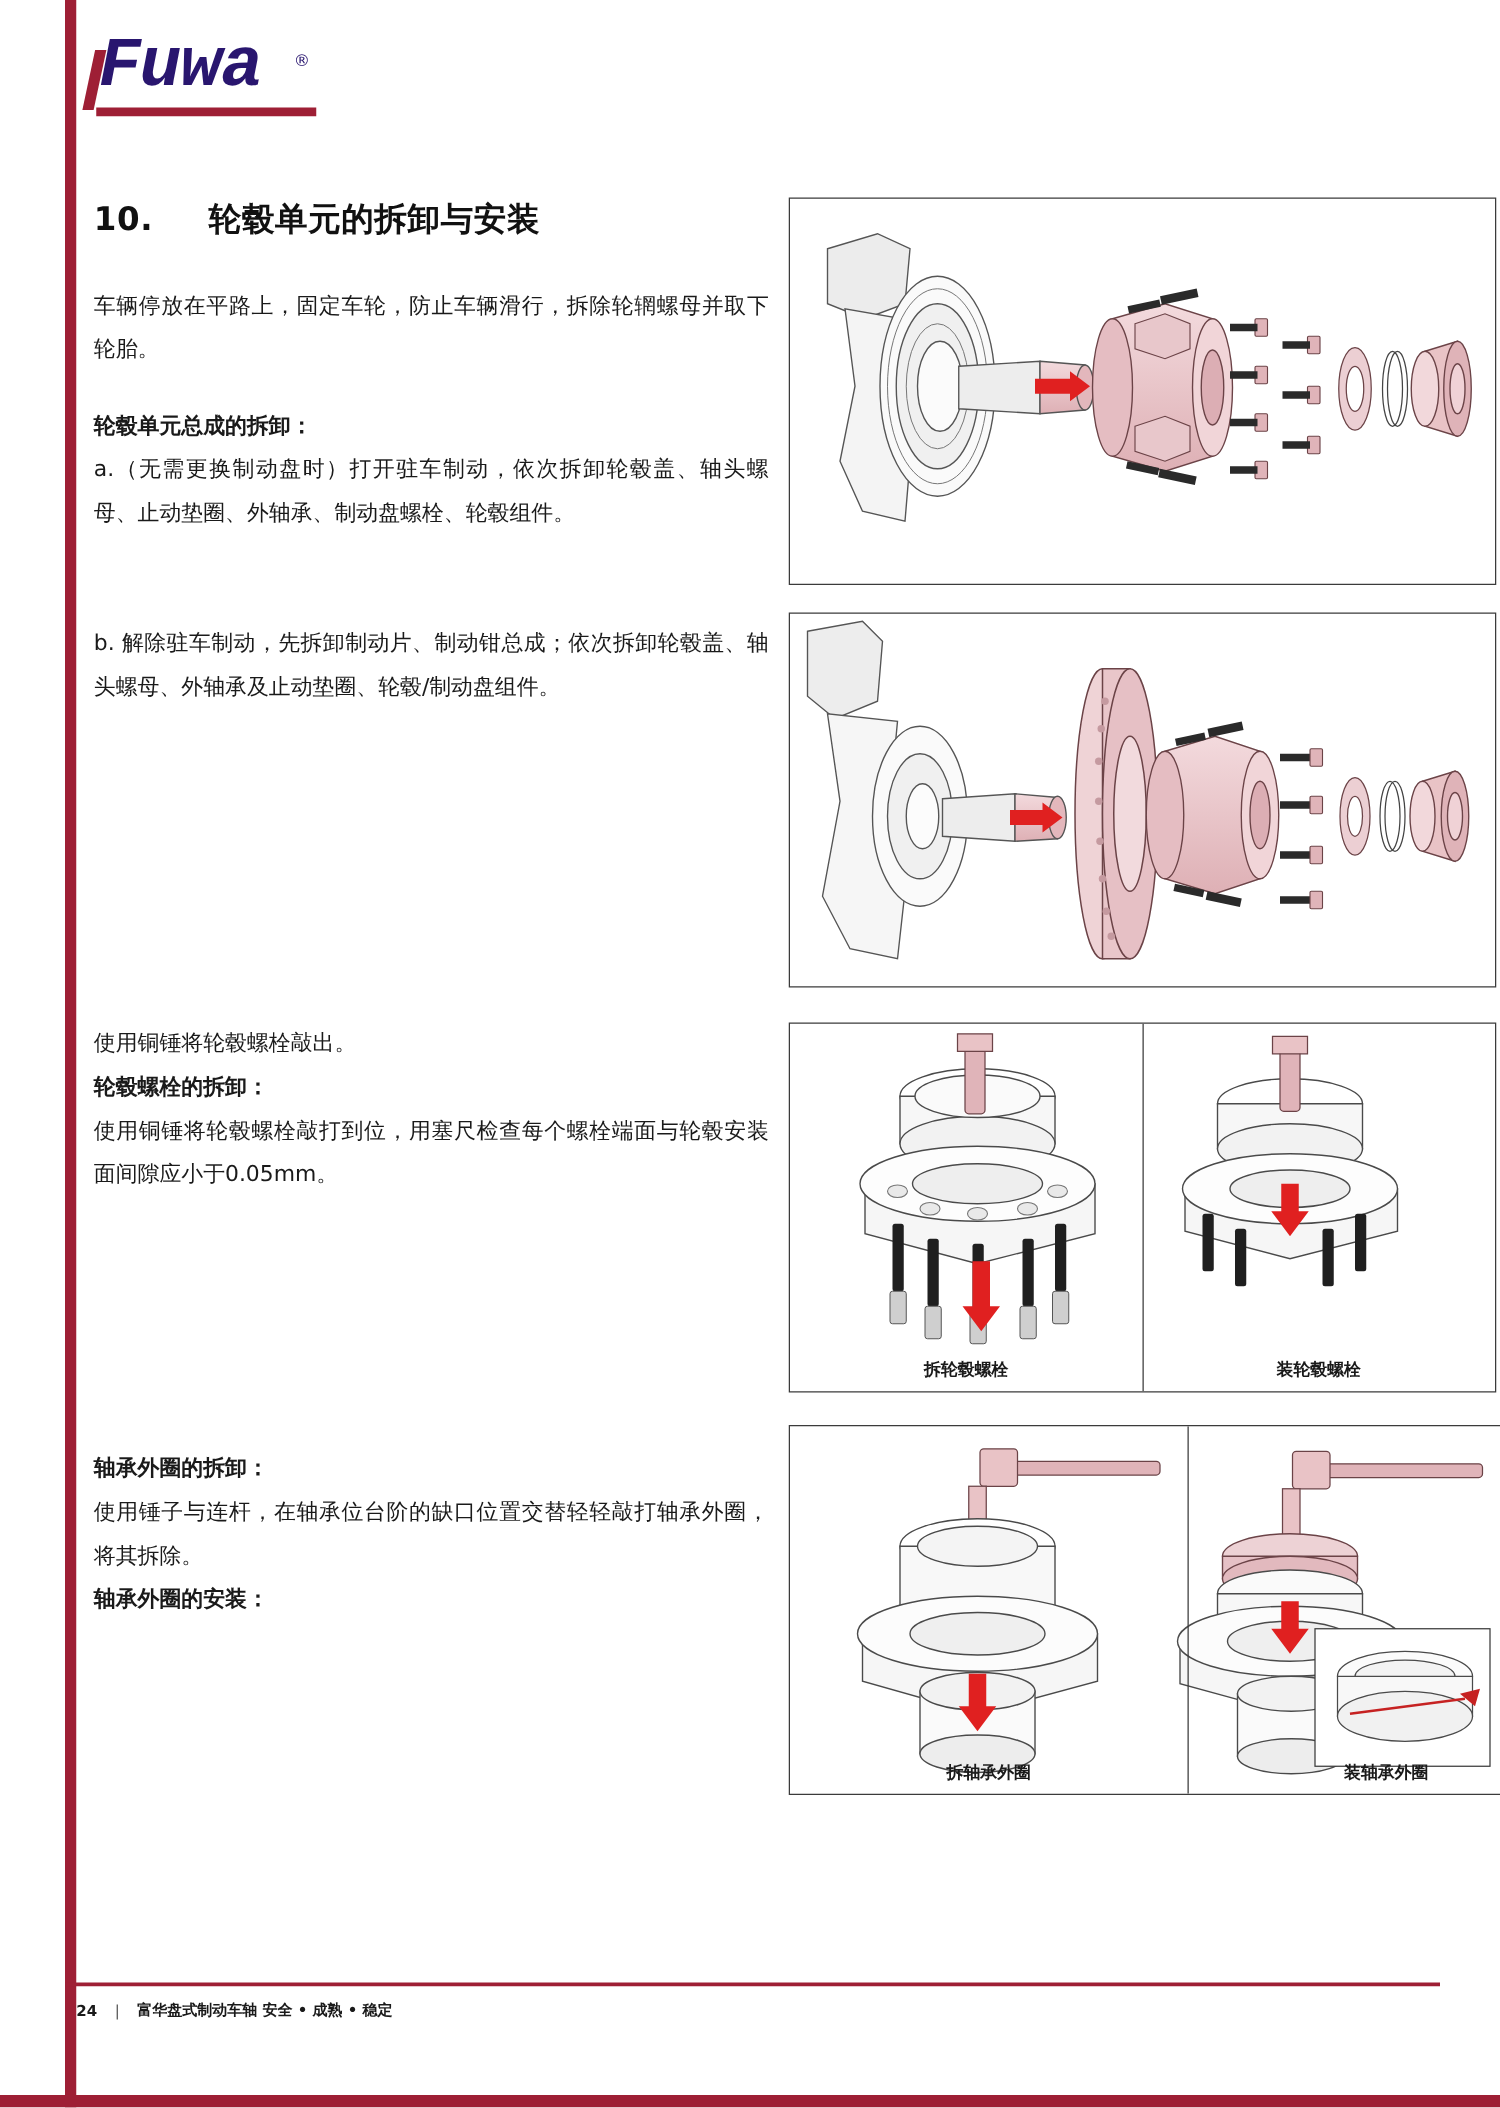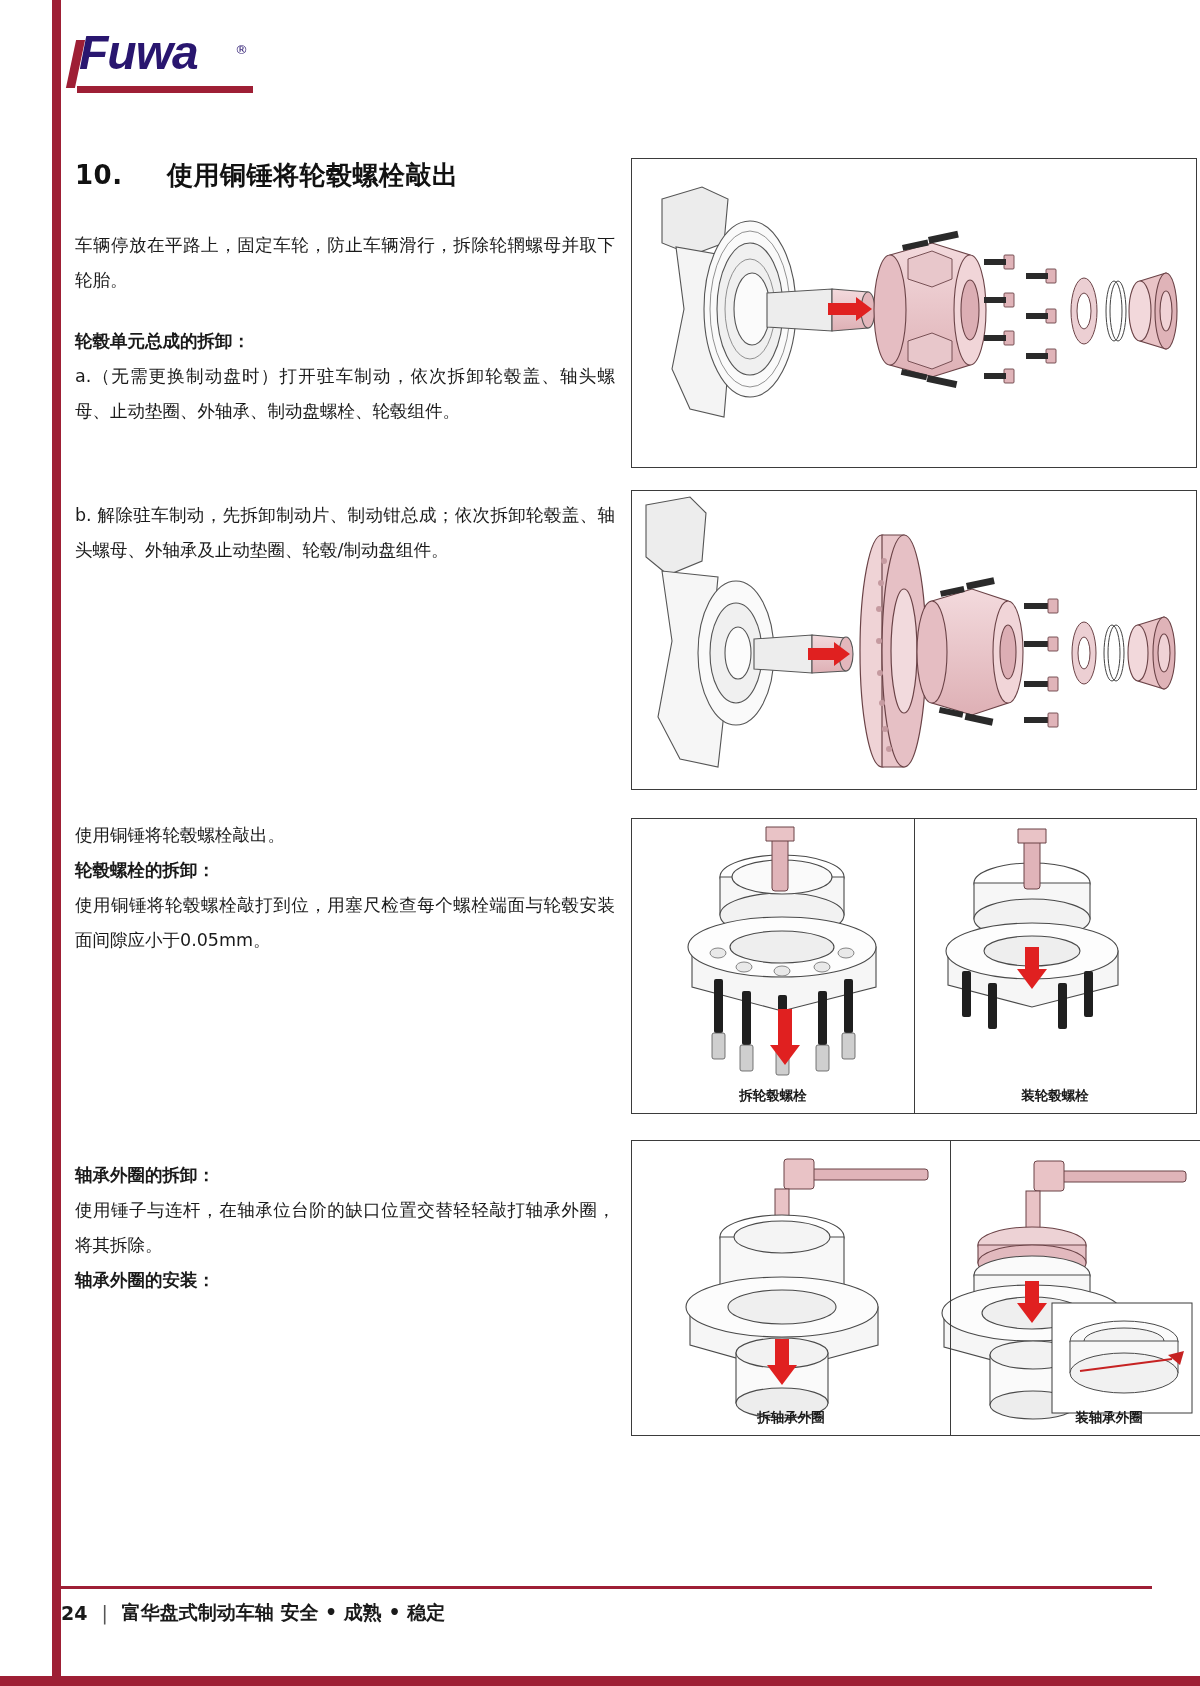--- a/index.html
+++ b/index.html
@@ -20,24 +20,24 @@
   }
   .page-inner {
     position: absolute; left: 61px; top: 0; width: 1139px; height: 1686px;
   }
 
   
   .logo-wrap {
     position: absolute; left: 10px; top: 22px; width: 260px; height: 72px;
   }
   .logo-text {
-    font-family: Liberation Sans, sans-serif;
+    font-family: Liberation Mono, monospace;
     font-weight: bold;
     font-style: italic;
-    font-size: 48px;
+    font-size: 56px;
     color: #29166f;
     letter-spacing: -1px;
     line-height: 62px;
     position: absolute; left: 8px; top: 0;
   }
   .logo-reg {
     position: absolute; left: 164px; top: 20px;
     font-size: 13px; color: #29166f; font-family: "DejaVu Sans", sans-serif;
   }
   .logo-underline {
@@ -104,21 +104,21 @@
   .cap-left { left: 0; }
   .cap-right { right: 0; }
 
   
   .footer-rule {
     position: absolute; left: 52px; top: 1586px; width: 1100px; height: 3px;
     background: #9e1f35;
   }
   .footer {
     position: absolute; left: 61px; top: 1600px; width: 1100px;
-    font-size: 19px; font-weight: bold; color: #1a1a1a;
+    font-size: 12px; font-weight: bold; color: #1a1a1a;
     font-family: "DejaVu Sans", "Liberation Sans", sans-serif;
     display: flex; align-items: center; gap: 14px;
   }
   .footer .sep { color: #555; font-weight: normal; }
   .footer-bottom-bar {
     position: absolute; left: 0; top: 1676px; width: 1200px; height: 10px;
     background: #9e1f35;
   }
 
   svg { display: block; }
@@ -133,21 +133,21 @@
   <div class="logo-wrap">
     <div class="logo-slash"></div>
     <div class="logo-text">Fuwa</div>
     <div class="logo-reg">®</div>
     <div class="logo-underline"></div>
   </div>
 
   <div class="col-text">
 
     <h1 class="section-title">
-      <span class="num">10.</span><span>使用铜锤将轮毂螺栓敲出</span>
+      <span class="num">10.</span><span>轮毂单元的拆卸与安装</span>
     </h1>
 
     <div class="tb" id="tb-intro">
       <p class="body">车辆停放在平路上，固定车轮，防止车辆滑行，拆除轮辋螺母并取下轮胎。</p>
     </div>
 
     <div class="tb" id="tb-a">
       <p class="bodyhead">轮毂单元总成的拆卸：</p>
       <p class="body">a.（无需更换制动盘时）打开驻车制动，依次拆卸轮毂盖、轴头螺母、止动垫圈、外轴承、制动盘螺栓、轮毂组件。</p>
     </div>

